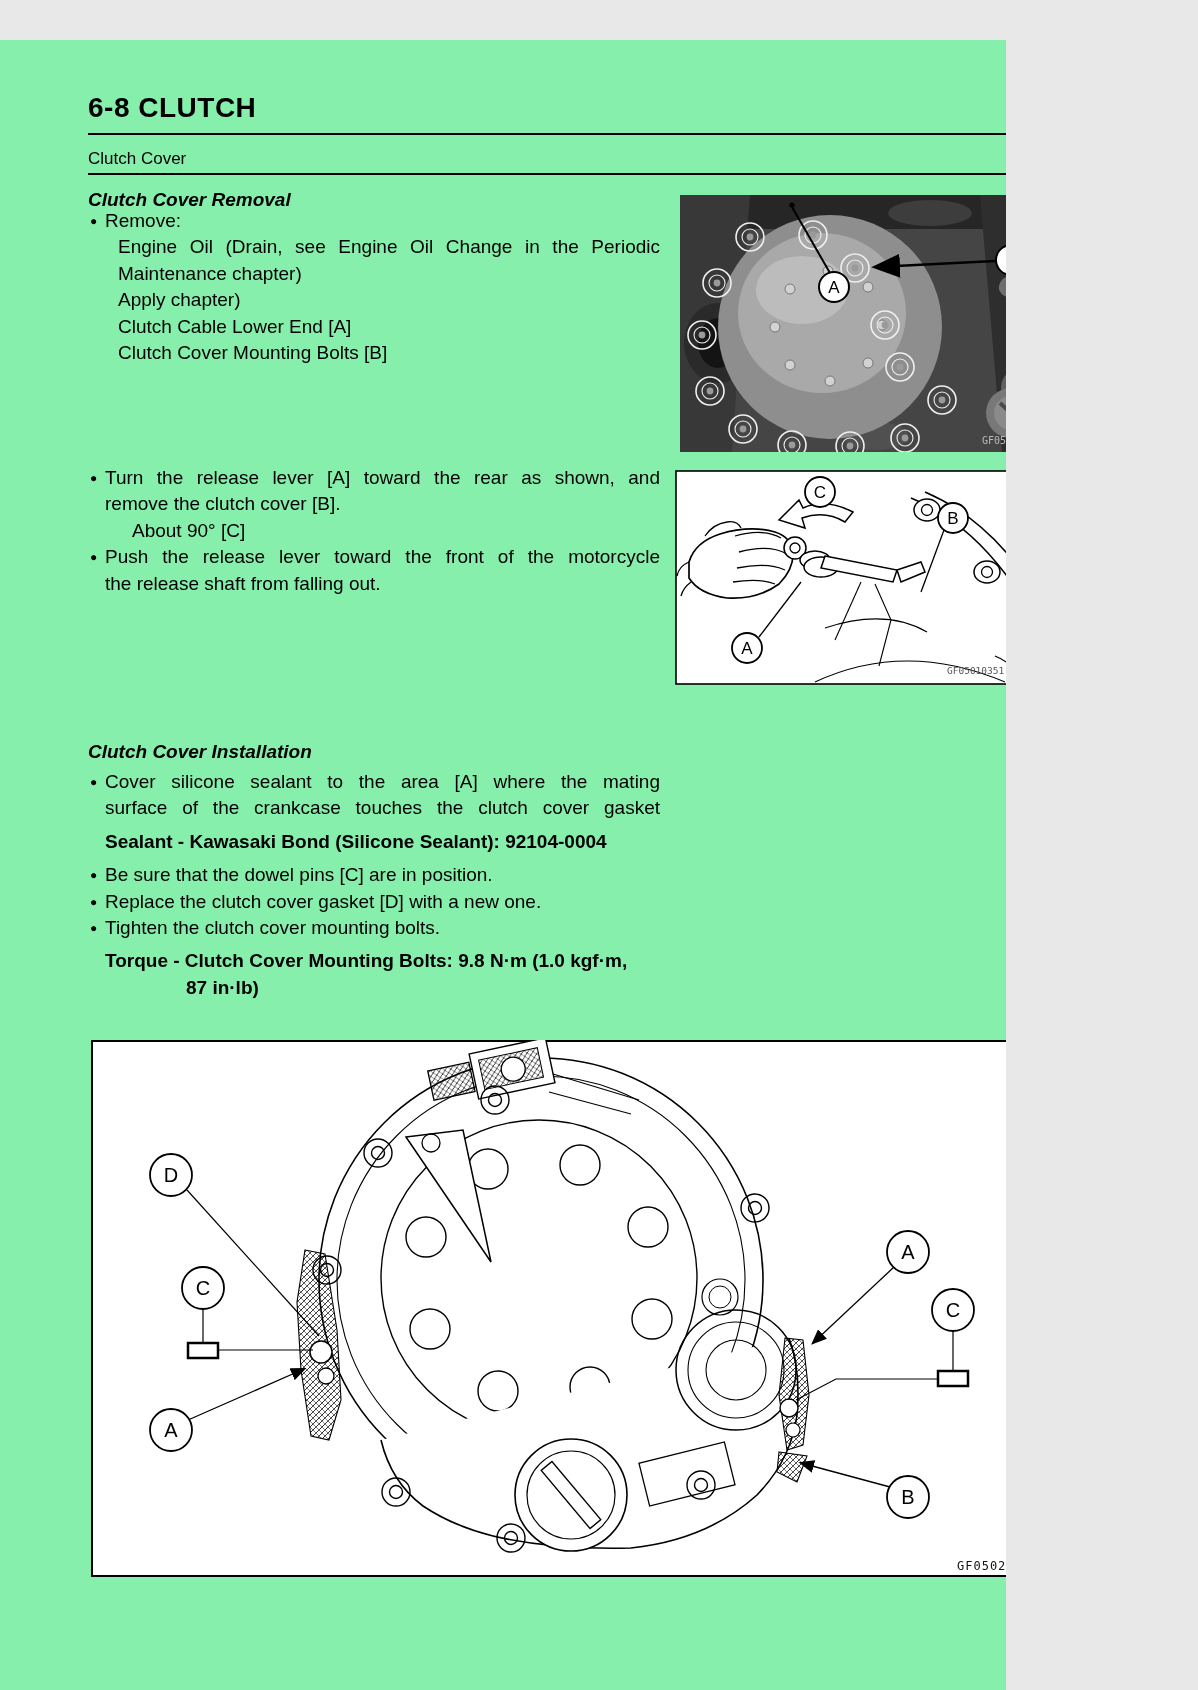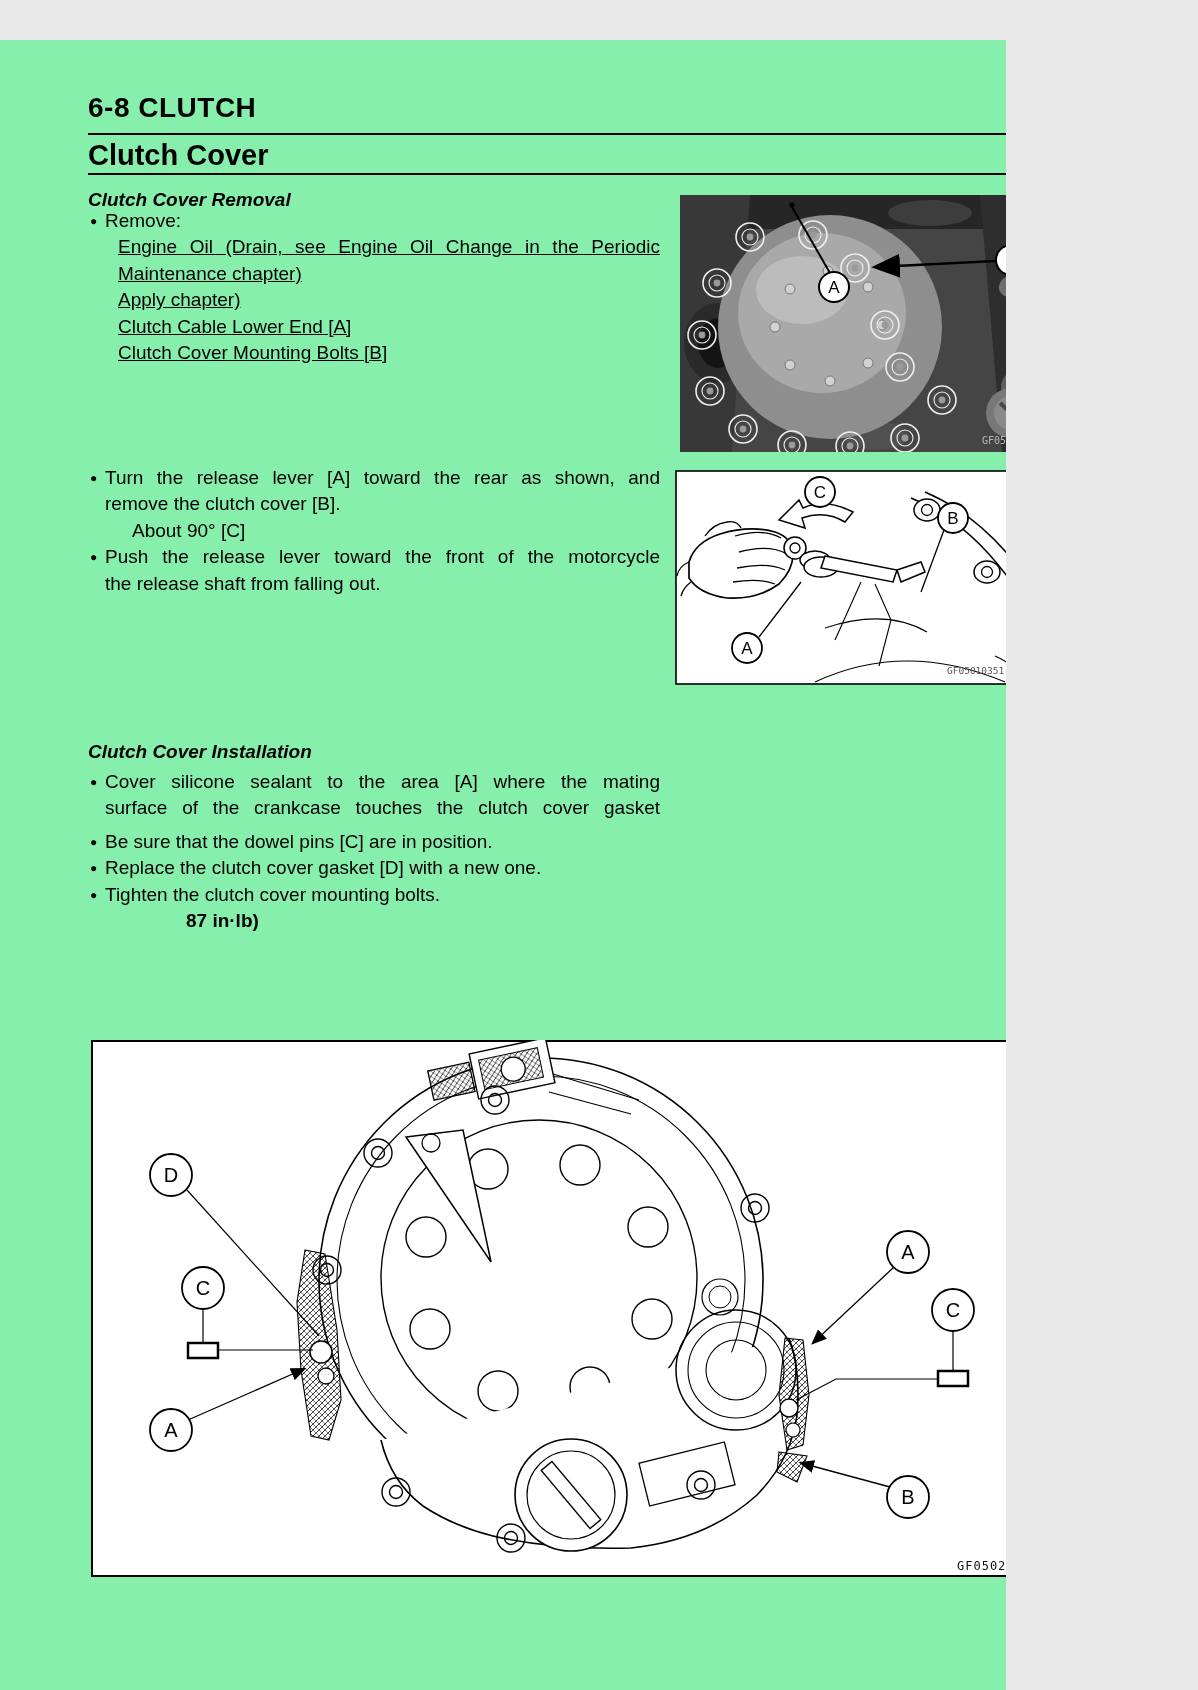--- a/index.html
+++ b/index.html
@@ -6,35 +6,35 @@
   #page{position:relative;width:1006px;height:1690px;background:#86efac;overflow:hidden;
         font-family:"Liberation Sans",sans-serif;color:#000;margin-top:40px;}
 
   .abs{position:absolute;}
 
   
   .h1{left:88px;top:52px;font-size:28px;font-weight:bold;letter-spacing:.5px;}
   .rule{left:88px;width:975px;height:2px;background:#000;}
   .rule1{top:93px;}
   .rule2{top:133px;}
-  .h2{left:88px;top:99px;font-size:29px;font-weight:bold;}
+  .h2{left:88px;top:109px;font-size:17px;font-weight:normal;}
   .h3{left:88px;font-size:19px;font-weight:bold;font-style:italic;}
   .h3-removal{top:149px;}
   .h3-install{top:701px;}
 
   
   .tblock{width:572px;}
   .tb-removal{left:88px;top:168px;}
   .tb-steps2{left:88px;top:425px;}
   .tb-install{left:88px;top:729px;}
 
   .tline{position:relative;line-height:26.4px;font-size:19px;}
   .tline .mark{position:absolute;left:2px;top:0;font-size:12px;line-height:26.4px;}
   .tline .txt{display:block;margin-left:17px;}
-  .ind-1 .txt{margin-left:30px;text-decoration:underline;}
+  .ind-1 .txt{margin-left:30px;}
   .ind-2 .txt{margin-left:44px;}
   .ind-spec .txt{margin-left:17px;font-weight:bold;}
   .ind-spec2 .txt{margin-left:98px;font-weight:bold;}
   .just .txt{text-align:justify;text-align-last:justify;}
   .gap{margin-top:7px;}
 
   
   .fig{position:absolute;}
   .fig svg{display:block;}
   .fig-photo{left:680px;top:155px;}
@@ -112,31 +112,39 @@
   <div class="abs tblock tb-install">
 
   <div class="tline ind-0 just">
         <span class="mark">●</span>
         <span class="txt">Cover silicone sealant to the area [A] where the mating</span>
       </div>
       <div class="tline ind-0 just">
         <span class="mark"></span>
         <span class="txt">surface of the crankcase touches the clutch cover gasket</span>
       </div>
+      <div class="tline ind-spec gap">
+        <span class="mark"></span>
+        <span class="txt">Sealant - Kawasaki Bond (Silicone Sealant): 92104-0004</span>
+      </div>
       <div class="tline ind-0 gap">
         <span class="mark">●</span>
         <span class="txt">Be sure that the dowel pins [C] are in position.</span>
       </div>
       <div class="tline ind-0">
         <span class="mark">●</span>
         <span class="txt">Replace the clutch cover gasket [D] with a new one.</span>
       </div>
       <div class="tline ind-0">
         <span class="mark">●</span>
         <span class="txt">Tighten the clutch cover mounting bolts.</span>
+      </div>
+      <div class="tline ind-spec gap">
+        <span class="mark"></span>
+        <span class="txt">Torque - Clutch Cover Mounting Bolts: 9.8 N·m (1.0 kgf·m,</span>
       </div>
       <div class="tline ind-spec2">
         <span class="mark"></span>
         <span class="txt">87 in·lb)</span>
       </div>
     </div>
 
   <div class="fig fig-photo">
     <svg width="383" height="257" viewBox="0 0 383 257">
       <rect x="0" y="0" width="383" height="257" fill="#454545"></rect>

